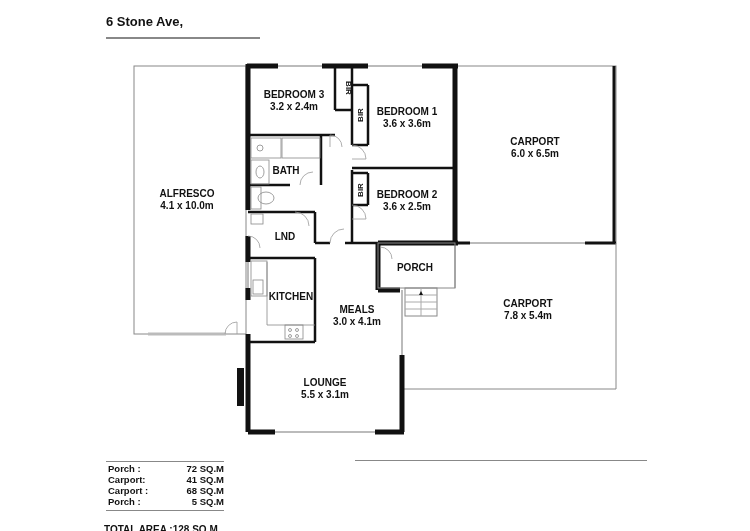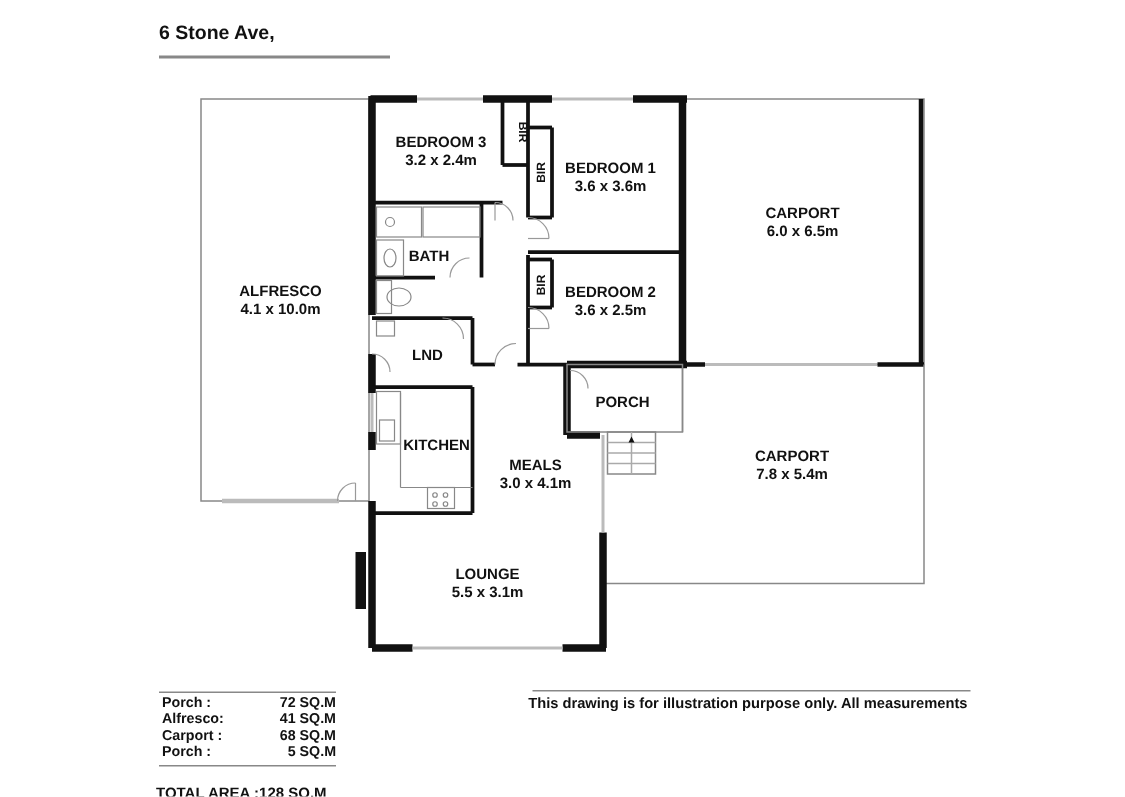--- a/index.html
+++ b/index.html
@@ -165,34 +165,33 @@
   <text class="lbl" x="528" y="319">7.8 x 5.4m</text>
 </svg>
 
 <div class="area-rule"></div>
 <div class="areas">
   <div class="area-row">
       <span>Porch :</span>
       <span>72 SQ.M</span>
     </div>
   <div class="area-row">
-      <span>Alfresco:</span>
+      <span>Carport:</span>
       <span>41 SQ.M</span>
     </div>
   <div class="area-row">
       <span>Carport :</span>
       <span>68 SQ.M</span>
     </div>
   <div class="area-row">
       <span>Porch :</span>
       <span>5 SQ.M</span>
     </div>
 </div>
 <div class="area-rule2"></div>
 <div class="total">
   <span>TOTAL AREA :</span>
   <span>128 SQ.M</span>
 </div>
 
 <div class="disc-rule"></div>
 <div class="disclaimer">
-  <div>This drawing is for illustration purpose only. All measurements</div>
 </div>
 
 </body></html>

